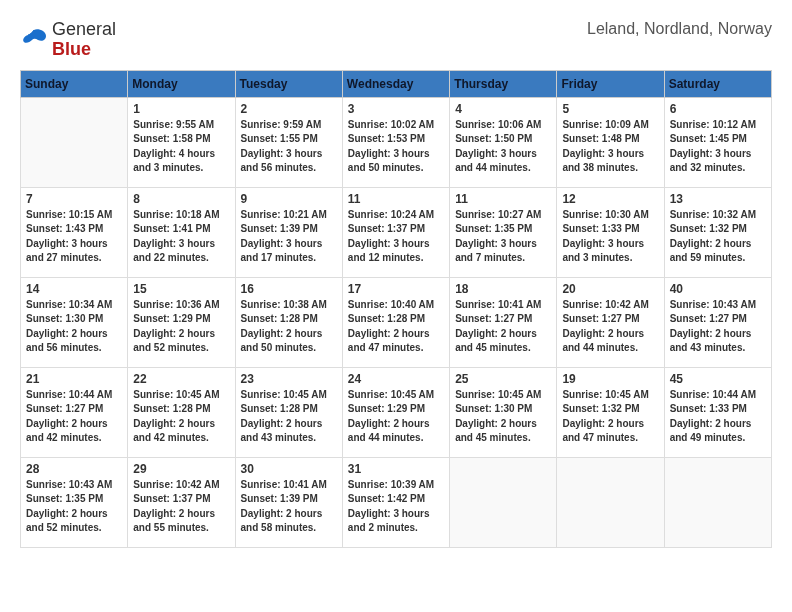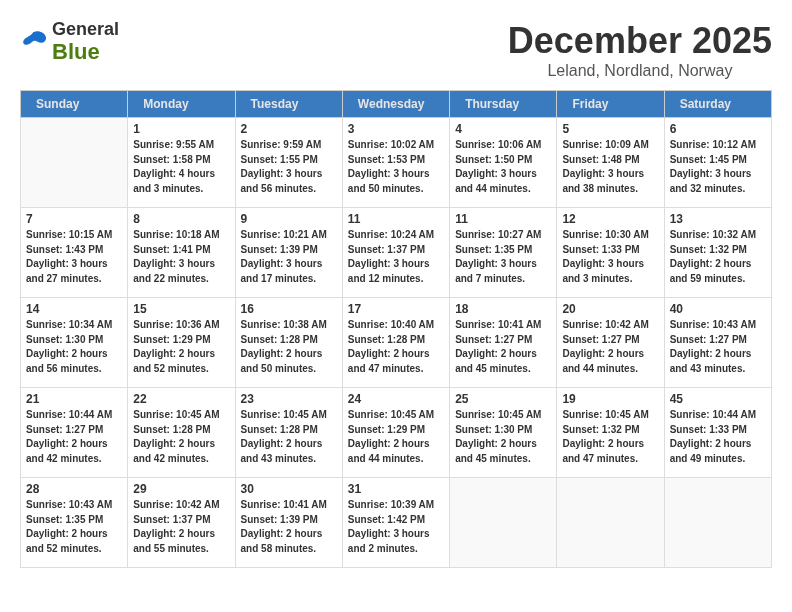--- a/index.html
+++ b/index.html
@@ -16,28 +16,28 @@
       align-items: flex-start;
       margin-bottom: 10px;
     }
     .logo {
       display: flex;
       align-items: center;
       gap: 4px;
     }
     .logo-text-general {
       font-size: 18px;
-      font-weight: bold;
+      font-weight: normal;
       color: #333;
       line-height: 1.1;
     }
     .logo-text-blue {
-      font-size: 22px;
-      font-weight: bold;
-      color: #4d7c0f;
+      font-size: 18px;
+      font-weight: bold;
+      color: #b91c1c;
       line-height: 1.1;
     }
     .logo-bird {
       width: 28px;
       height: 24px;
     }
     .title-area {
       text-align: right;
     }
     .month-year {
@@ -50,24 +50,24 @@
       color: #555;
       text-align: center;
     }
     table {
       width: 100%;
       border-collapse: collapse;
       table-layout: fixed;
     }
     th {
       background-color: #3a7abf;
-      color: #e5e5e5;
+      color: #0f172a;
       font-size: 12px;
       font-weight: bold;
-      padding: 6px 15px;
+      padding: 6px 4px;
       text-align: left;
       border: 1px solid #ccc;
     }
     td {
       border: 1px solid #ddd;
       vertical-align: top;
       padding: 4px 5px;
       height: 90px;
       font-size: 10.5px;
       color: #333;
@@ -103,21 +103,20 @@
     <div>
       <div>
         <span class="logo-text-general">General</span>
       </div>
       <div>
         <span class="logo-text-blue">Blue</span>
       </div>
     </div>
   </div>
   <div class="title-area">
-    <div class="month-year">December 2025</div>
     <div class="location">Leland, Nordland, Norway</div>
   </div>
 </div>
 
 <table>
   <thead>
     <tr id="header-row">
         <th>Sunday</th>
         <th>Monday</th>
         <th>Tuesday</th>

